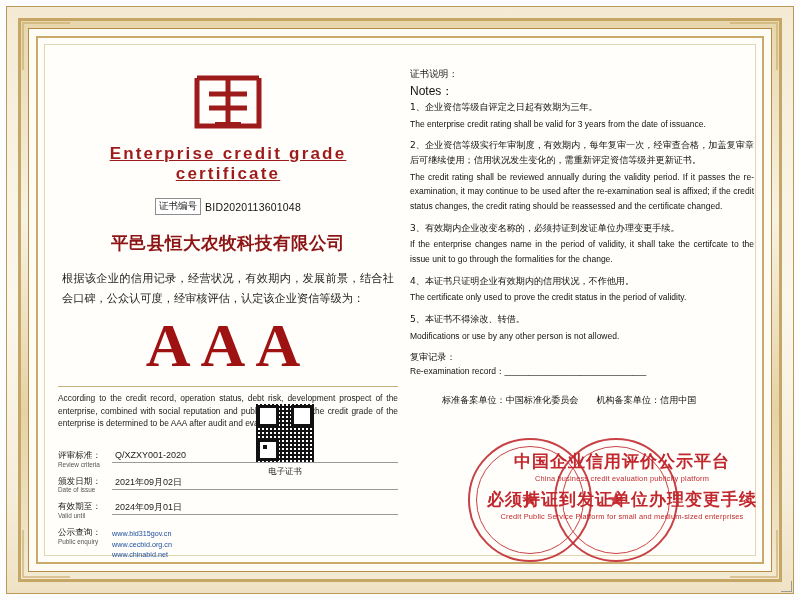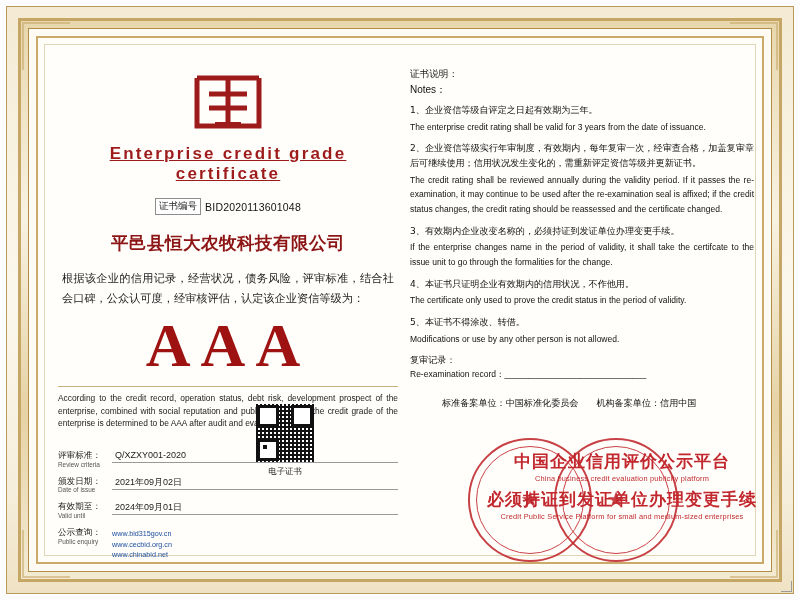--- a/index.html
+++ b/index.html
@@ -159,21 +159,21 @@
   .qr::after{right:1px;top:1px;}
   .qr .eye3{position:absolute;left:1px;bottom:1px;width:16px;height:16px;border:3px solid #111;background:#fff;}
   .qr .eye3::after{content:"";position:absolute;left:3px;top:3px;width:4px;height:4px;background:#111;}
 
   
   .right{
     position:absolute;left:404px;top:62px;width:344px;
     font-size:8.6px;color:#111;
   }
   .notes-h-cn{font-family:"DejaVu Sans",sans-serif;font-size:9.6px;margin-bottom:2px;}
-  .notes-h-en{font-size:10px;margin-bottom:6px;}
+  .notes-h-en{font-size:12px;margin-bottom:0;}
   .note-cn{
     font-family:"DejaVu Sans",sans-serif;
     font-size:9.1px;line-height:1.62;margin-bottom:2px;text-align:justify;
   }
   .note-en{
     font-size:8.5px;line-height:1.72;margin-bottom:7px;text-align:justify;color:#111;
   }
   .reexam{font-family:"DejaVu Sans",sans-serif;font-size:9.1px;margin-top:8px;}
   .reexam-en{font-size:8.5px;margin-top:2px;margin-bottom:4px;}
   .filing{
@@ -240,21 +240,21 @@
 
       <div class="title-en">Enterprise  credit  grade  certificate</div>
 
       <div class="code-row">
         <span class="code-label">证书编号</span>
         <span class="code-val">BID2020113601048</span>
       </div>
 
       <div class="company">平邑县恒大农牧科技有限公司</div>
 
-      <div class="desc-cn">根据该企业的信用记录，经营状况，债务风险，评审标准，结合社会口碑，公众认可度，经审核评估，认定该企业资信等级为：</div>
+      <div class="desc-cn">根据该企业的信用记录，经营状况，有效期内，发展前景，结合社会口碑，公众认可度，经审核评估，认定该企业资信等级为：</div>
 
       <div class="grade">AAA</div>
 
       <div class="desc-en">According to the credit record, operation status, debt risk, development prospect of the enterprise, combined with social reputation and public recognition, the credit grade of the enterprise is determined to be AAA after audit and evaluation</div>
 
       <div class="meta">
         <div class="meta-row">
           <span class="meta-lbl">
             <span class="cn">评审标准：</span>
             <span class="en">Review criteria</span>

